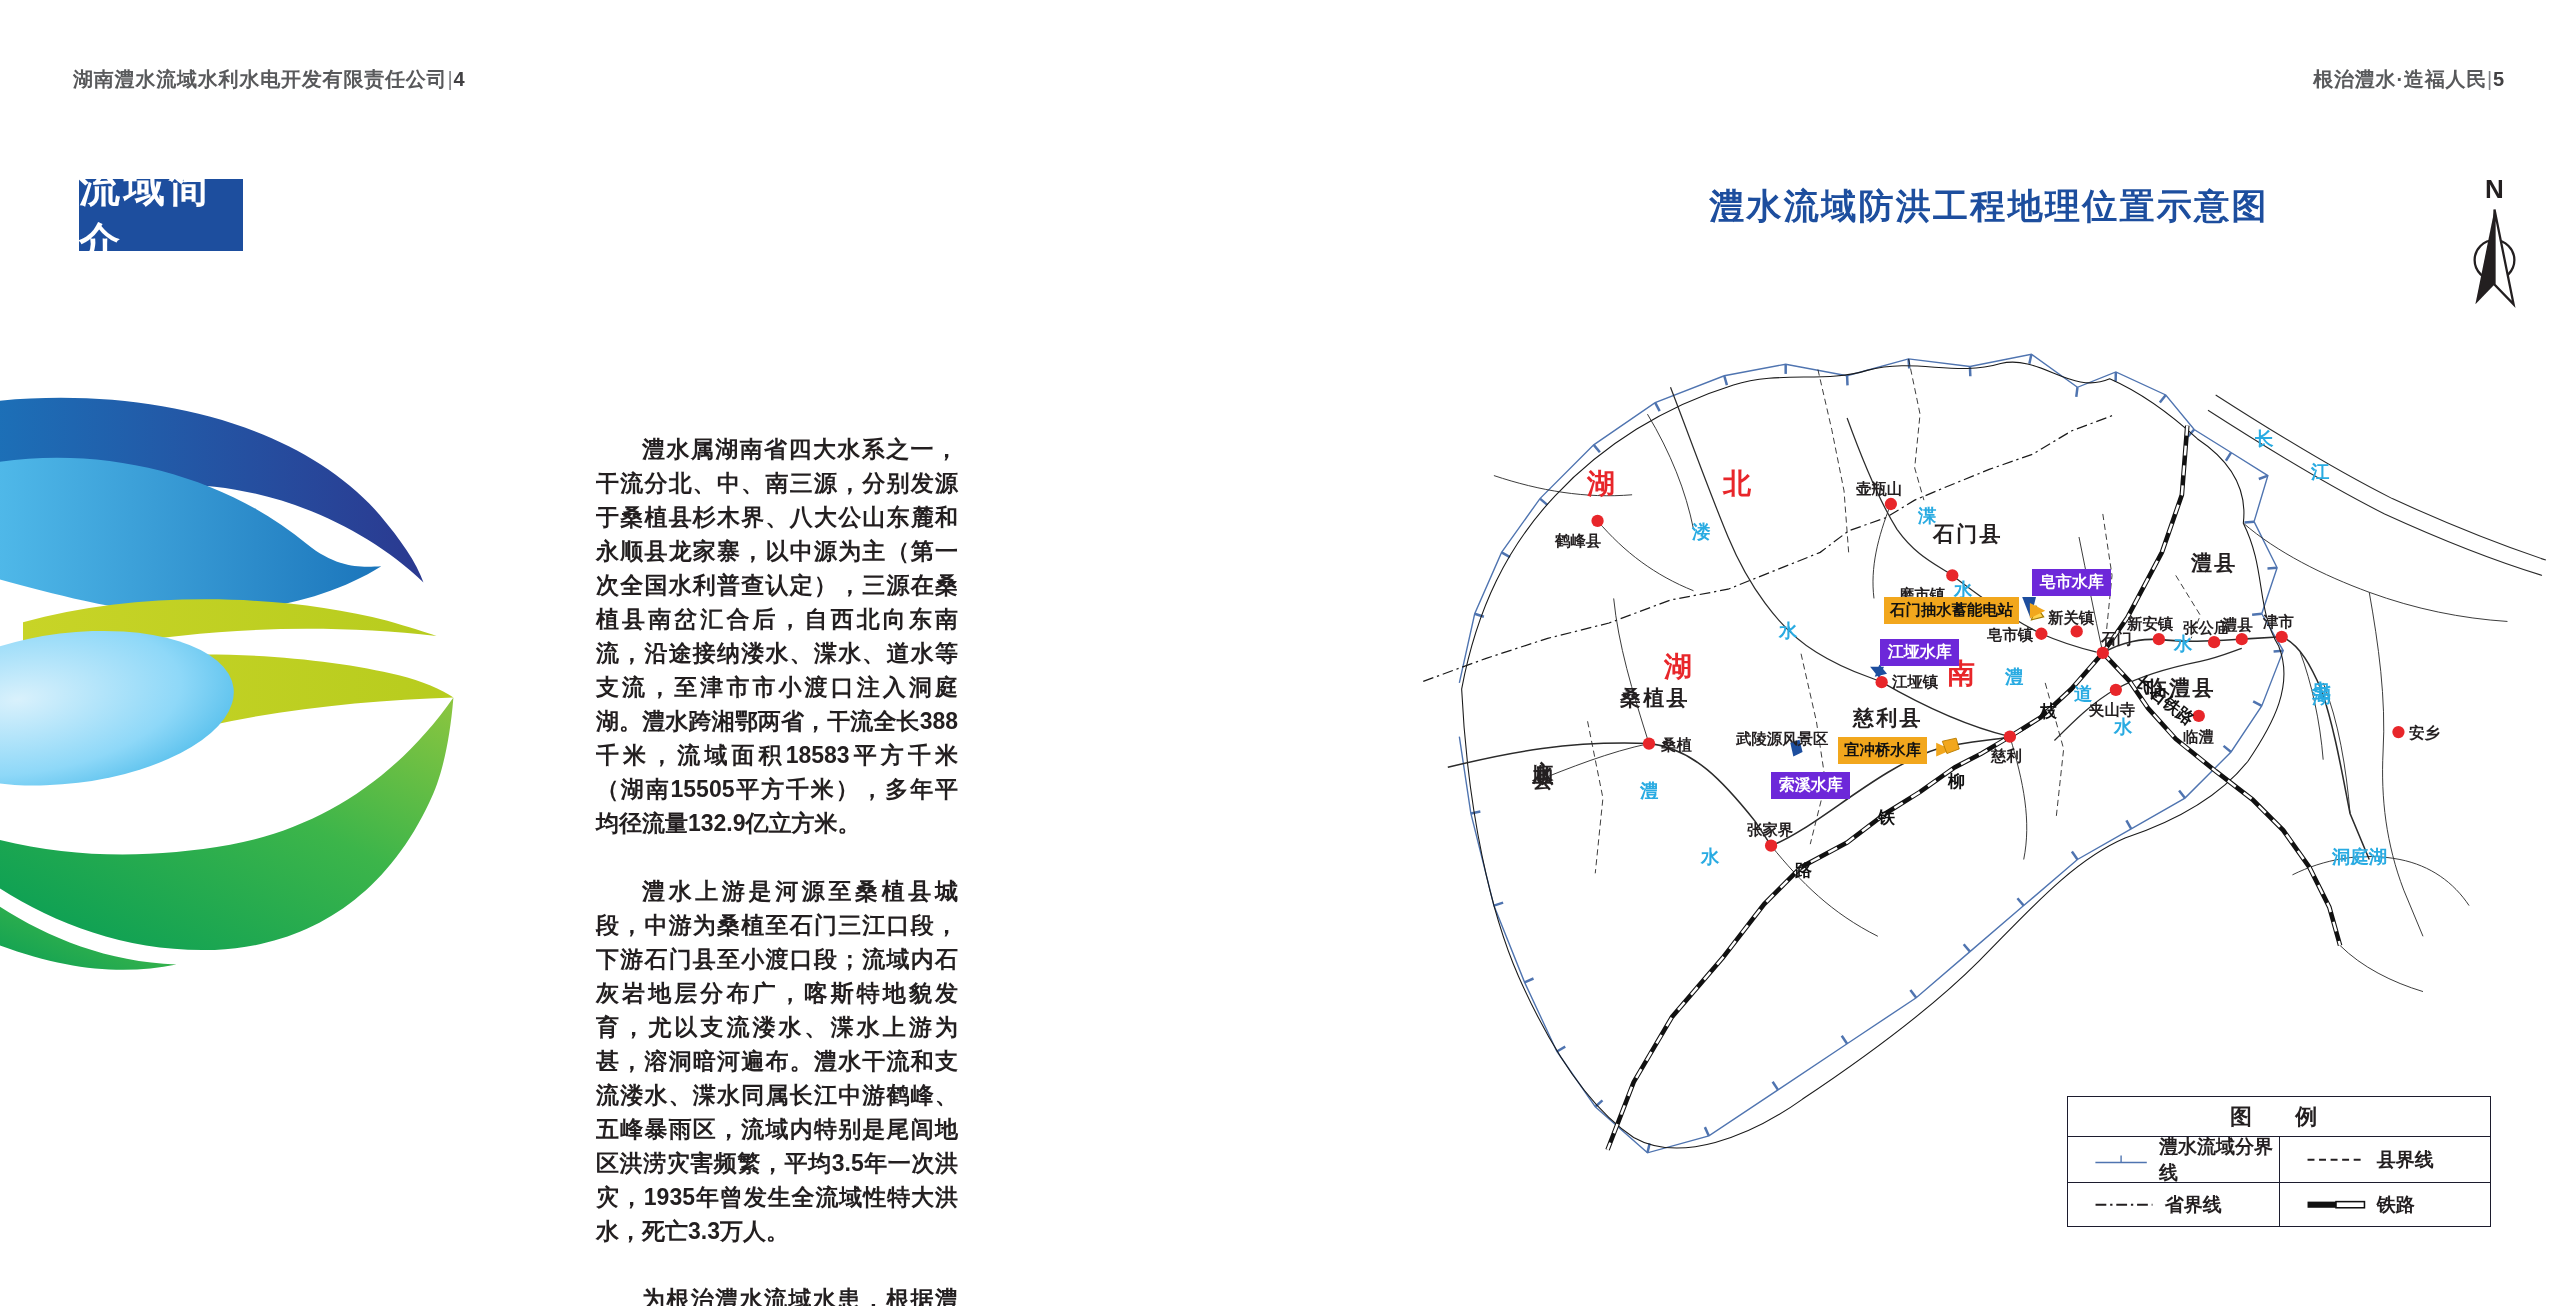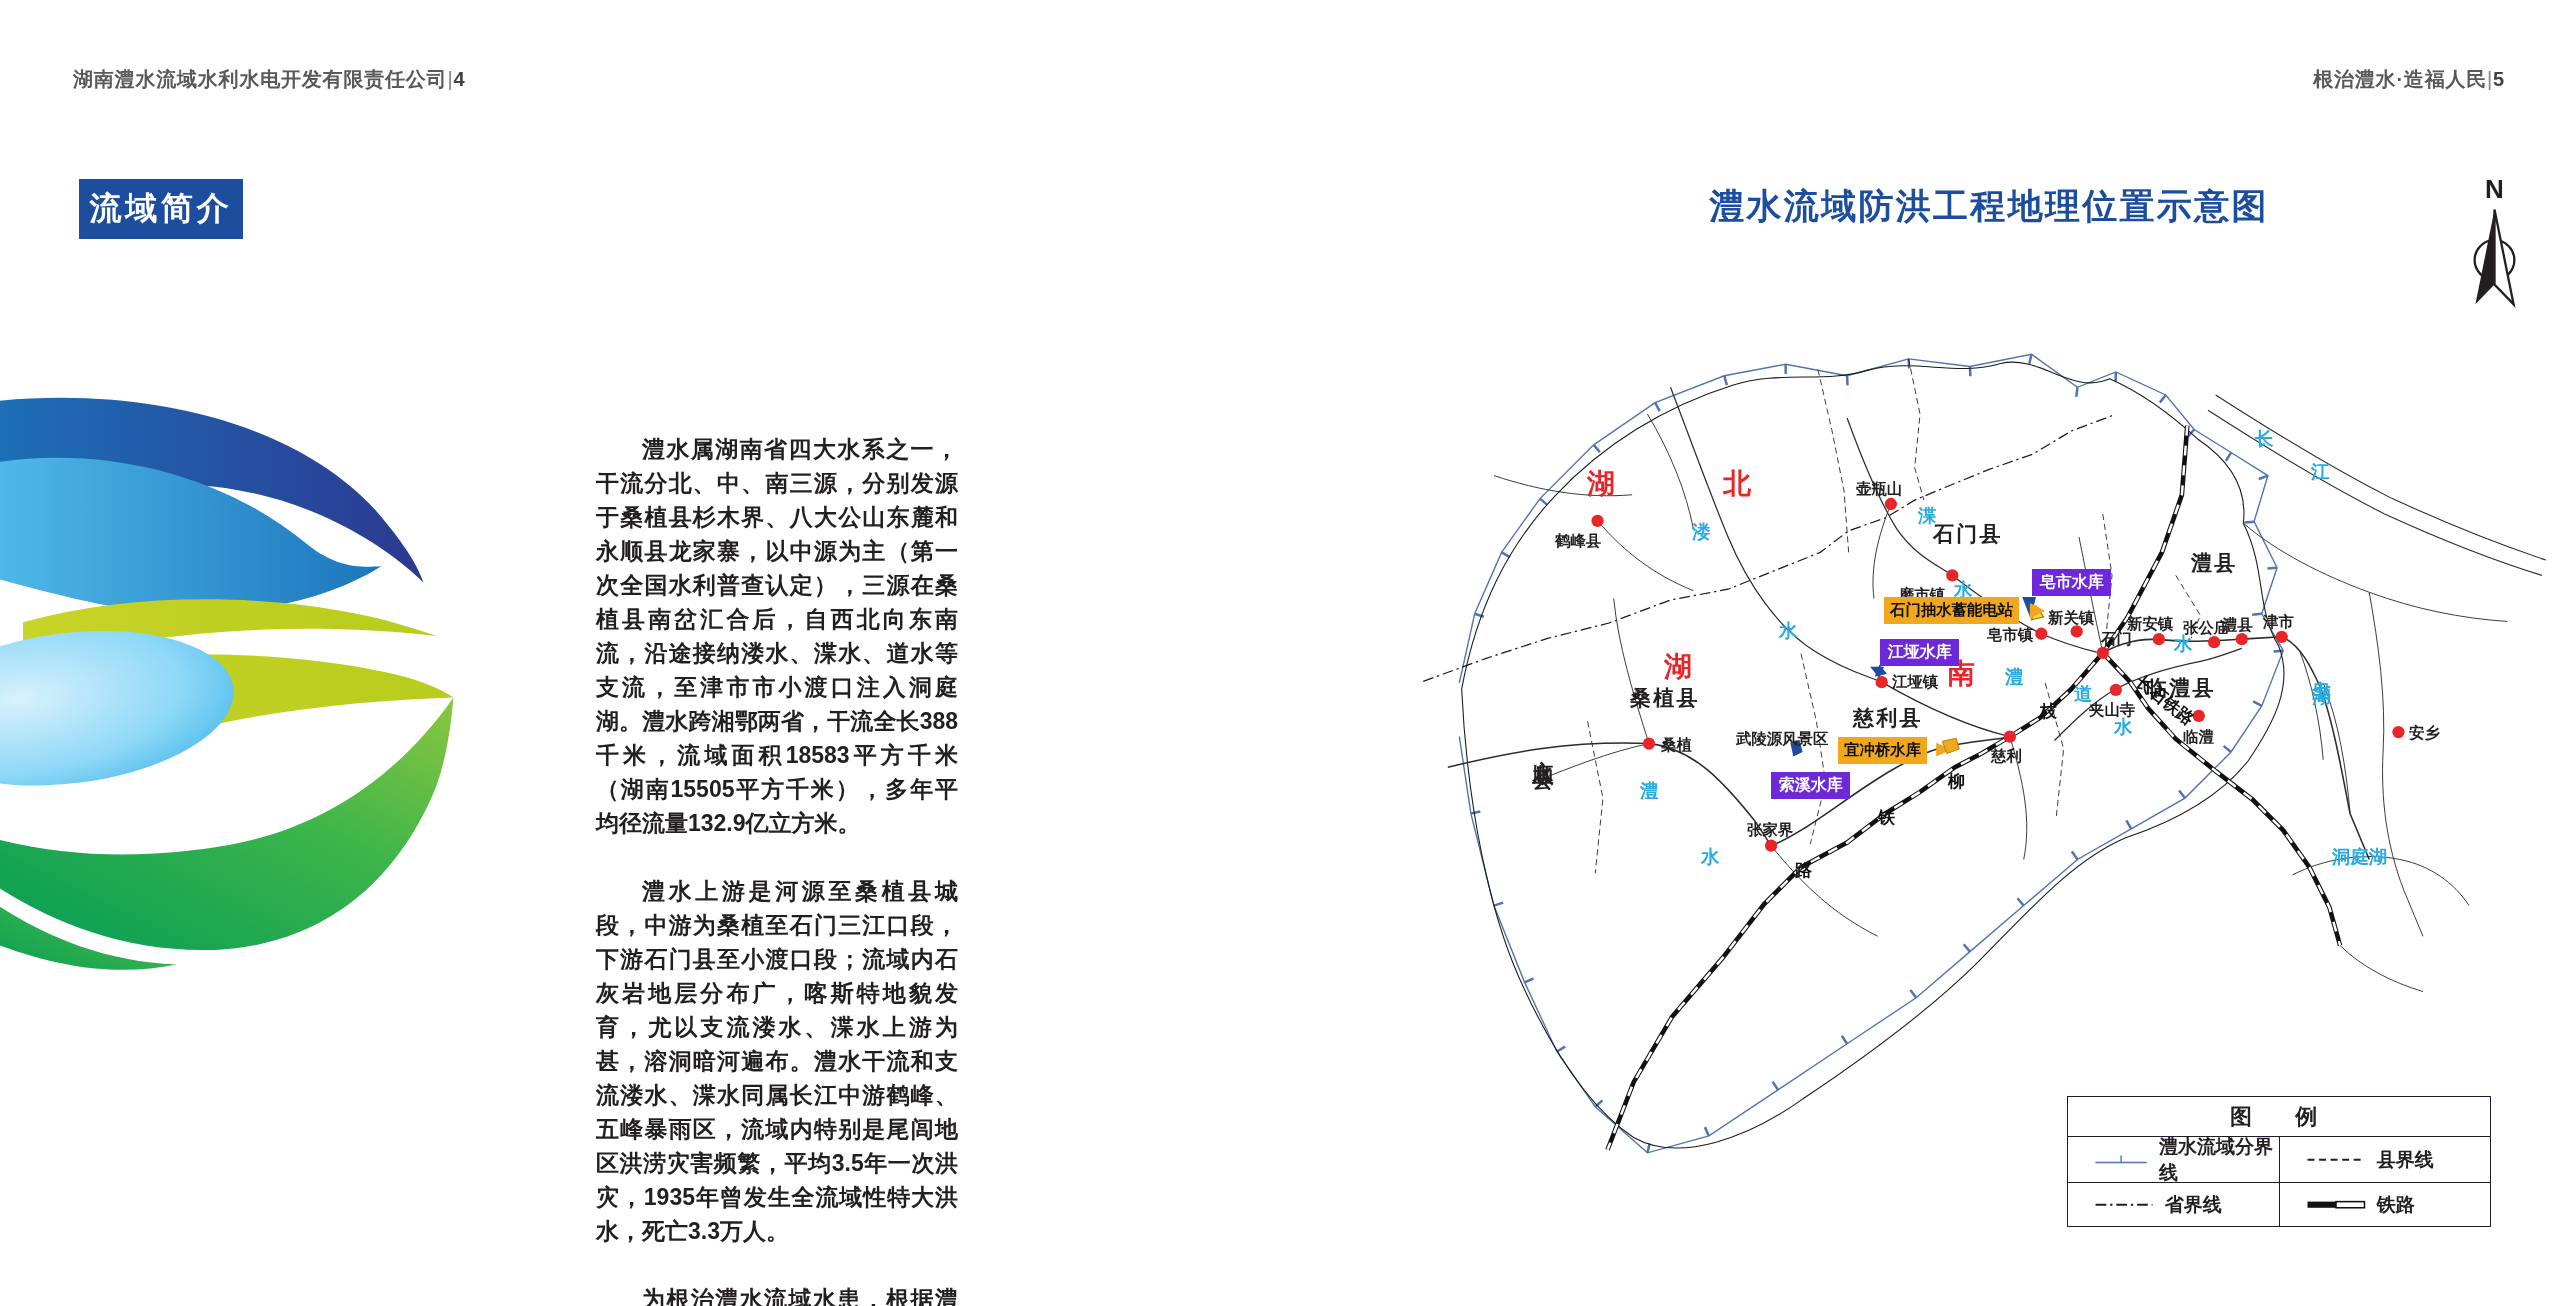--- a/index.html
+++ b/index.html
@@ -17,22 +17,22 @@
     position:absolute; top:66px;
     font-size:20px; font-weight:bold; color:#58595b;
     display:flex; align-items:center; letter-spacing:0.8px;
   }
   .runhead .pg { color:#414042; }
   .runhead .div { color:#808285; font-weight:normal; }
 
   
   .section-title {
     position:absolute; left:79px; top:179px;
-    width:164px; height:60px; background:#1d4e9e;
-    color:#ffffff; font-size:32px; font-weight:bold;
+    width:164px; height:72px; background:#1d4e9e;
+    color:#ffffff; font-size:41px; font-weight:bold;
     display:flex; align-items:center; justify-content:center;
     letter-spacing:3.8px;
   }
   .bodycopy {
     position:absolute; left:596px; top:432px; width:362px;
     font-size:23px; line-height:34px; font-weight:600;
     text-align:justify; color:#231f20;
   }
   .bodycopy p { text-indent:2em; margin-bottom:34px; }
   .logo-wrap {
@@ -275,21 +275,21 @@
 
   <div class="province-char" style="left:170px;top:143px;">湖</div>
   <div class="province-char" style="left:306px;top:143px;">北</div>
   <div class="province-char" style="left:247px;top:326px;">湖</div>
   <div class="province-char" style="left:530px;top:333px;">南</div>
 
   <div class="county-label" style="left:516px;top:198px;">石门县</div>
   <div class="county-label" style="left:774px;top:227px;">澧县</div>
   <div class="county-label" style="left:729px;top:352px;">临澧县</div>
   <div class="county-label" style="left:436px;top:382px;">慈利县</div>
-  <div class="county-label" style="left:213px;top:362px;text-align:right;">桑植县</div>
+  <div class="county-label" style="left:203px;top:362px;text-align:right;">桑植县</div>
   <div class="county-label vert" style="left:112px;top:421px;">永顺县</div>
 
   <div class="town-label" style="left:138px;top:209px;">鹤峰县</div>
   <div class="town-label" style="left:439px;top:157px;">壶瓶山</div>
   <div class="town-label" style="left:482px;top:263px;">磨市镇</div>
   <div class="town-label" style="left:570px;top:303px;">皂市镇</div>
   <div class="town-label" style="left:631px;top:286px;text-align:right;">新关镇</div>
   <div class="town-label" style="left:654px;top:307px;margin-left:30px;">石门</div>
   <div class="town-label" style="left:710px;top:292px;">新安镇</div>
   <div class="town-label" style="left:766px;top:296px;">张公庙</div>

